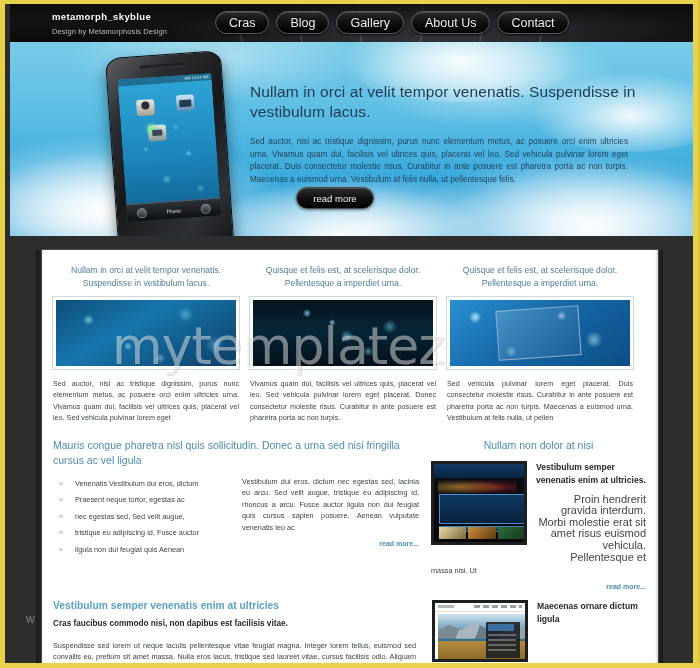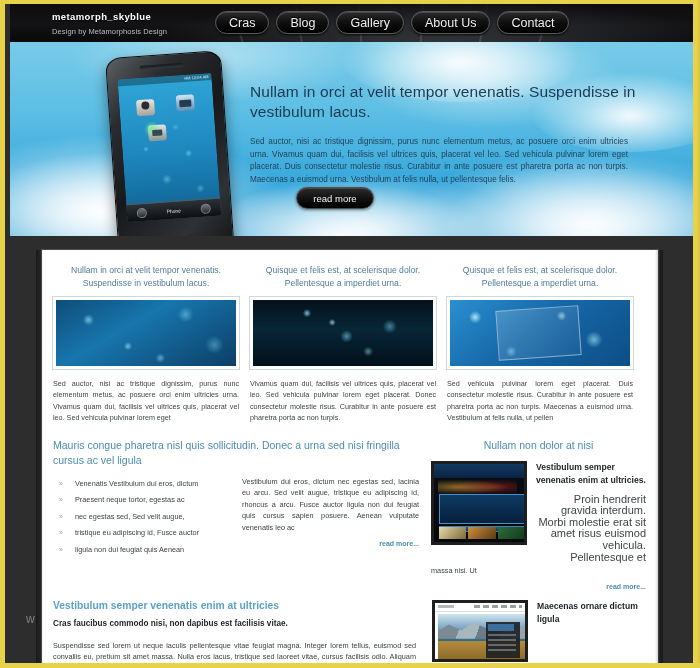--- a/index.html
+++ b/index.html
@@ -426,19 +426,20 @@
             </div>
           </div>
           <div class="side-txt">
             <div class="side-h">Maecenas ornare dictum ligula</div>
           </div>
         </div>
       </div>
     </div>
   </div>
 
+  <div class="wm-main">mytemplatez</div>
   <div class="wm-left">w</div>
 
   <div class="rim-top"></div>
   <div class="rim-left"></div>
   <div class="rim-right"></div>
   <div class="rim-bottom"></div>
 </div>
 
 </body></html>

